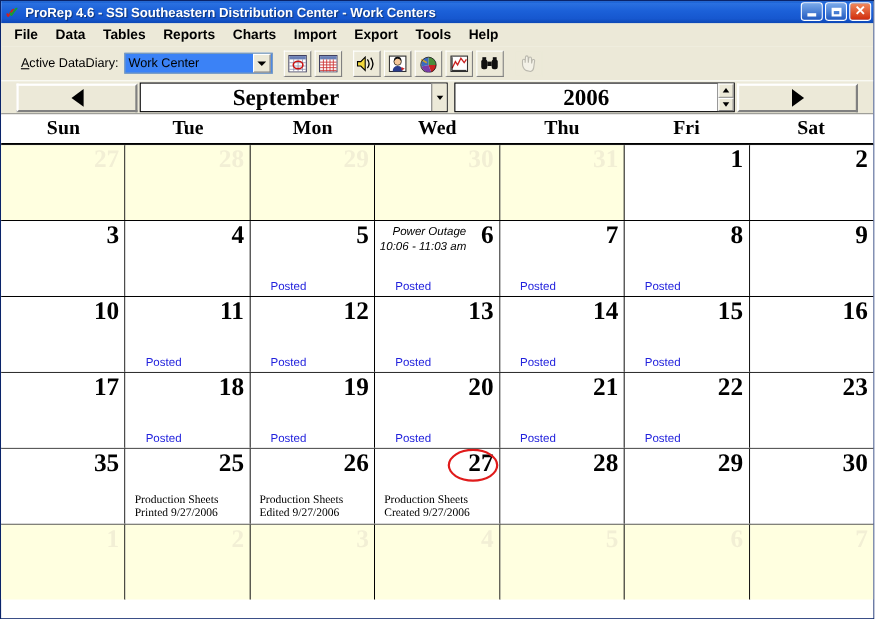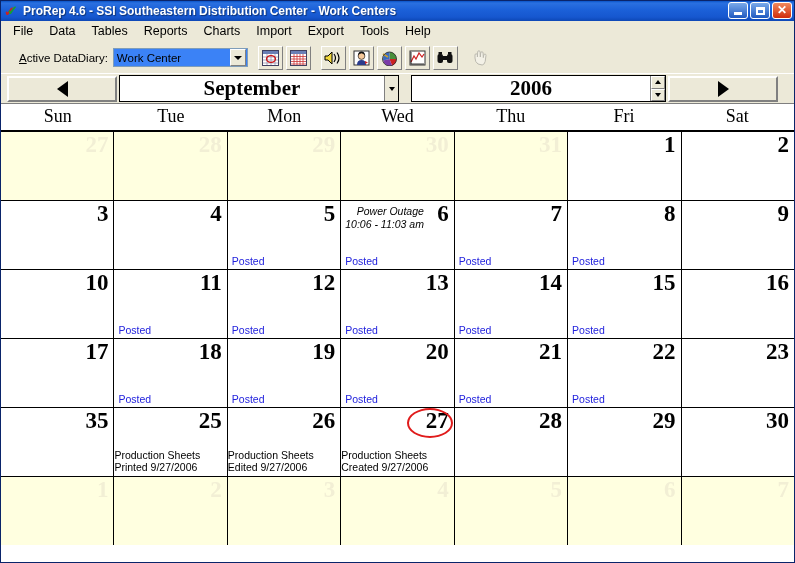--- a/index.html
+++ b/index.html
@@ -85,21 +85,21 @@
 
   
   .menubar {
     height: 21px;
     background: #ece9d8;
     display: flex;
     align-items: center;
     padding-left: 4px;
     box-sizing: border-box;
     font-size: 12.5px;
-    font-weight: normal;
+    font-weight: bold;
     color: #000000;
   }
   .menu-item {
     padding: 2px 8px 3px 8px;
     cursor: default;
     white-space: nowrap;
   }
 
   
   .toolbar {
@@ -171,21 +171,21 @@
   .tb-btn.disabled { opacity: 0.4; }
 
   
   .navbar {
     height: 30px;
     background: #ece9d8;
     display: flex;
     align-items: center;
     box-sizing: border-box;
     border-bottom: 1px solid #7f7f7f;
-    padding: 0 0 0 4px;
+    padding: 0 0 0 12px;
   }
   .nav-arrow-btn {
     width: 110px; height: 26px;
     margin: 0 2px;
     background: #ece9d8;
     border: 2px solid;
     border-top-color: #ffffff; border-left-color: #ffffff;
     border-right-color: #808080; border-bottom-color: #808080;
     box-sizing: border-box;
     display: flex; align-items: center; justify-content: center;
@@ -228,21 +228,21 @@
     width: 0; height: 0;
     border-left: 3px solid transparent;
     border-right: 3px solid transparent;
     border-top: 4px solid #000;
   }
   .year-box {
     width: 255px; height: 27px;
     background: #ffffff;
     border: 1px solid #000000;
     box-sizing: border-box;
-    margin-left: 12px;
+    margin-left: 6px;
     display: flex; align-items: center;
   }
   .year-box .yval {
     flex: 1;
     text-align: center;
     font-family: "Liberation Serif", serif;
     font-size: 21px;
     font-weight: bold;
     color: #000;
   }
@@ -278,21 +278,21 @@
     height: 26px;
     display: flex;
     background: #ffffff;
     border-bottom: 1px solid #000000;
   }
   .dayhdr .dh {
     flex: 1 1 0;
     text-align: center;
     font-family: "Liberation Serif", serif;
     font-size: 18px;
-    font-weight: normal;
+    font-weight: bold;
     color: #000;
     line-height: 25px;
   }
 
   
   .cal {
     display: flex;
     flex-direction: column;
     height: 414px;
     border-top: 1px solid #000;
@@ -332,30 +332,30 @@
     font-size: 10.5px;
     font-style: italic;
     color: #000;
     line-height: 13px;
     white-space: pre-line;
     max-width: 92px;
     text-align: right;
   }
   .note {
     position: absolute;
-    left: 0; bottom: 3px;
-    font-family: Liberation Sans, sans-serif;
+    left: 8px; bottom: 3px;
+    font-family: Liberation Serif, serif;
     font-size: 10.5px;
     color: #000;
     line-height: 12px;
     white-space: pre-line;
   }
   .posted {
     position: absolute;
-    left: 4px; bottom: 2px;
+    left: 18px; bottom: 2px;
     font-family: "Liberation Sans", sans-serif;
     font-size: 10.5px;
     color: #2222dd;
     line-height: 12px;
   }
   .circle-mark {
     position: absolute;
     right: 1px; top: 0px;
     width: 46px; height: 30px;
     border: 2.5px solid #e01b1b;

